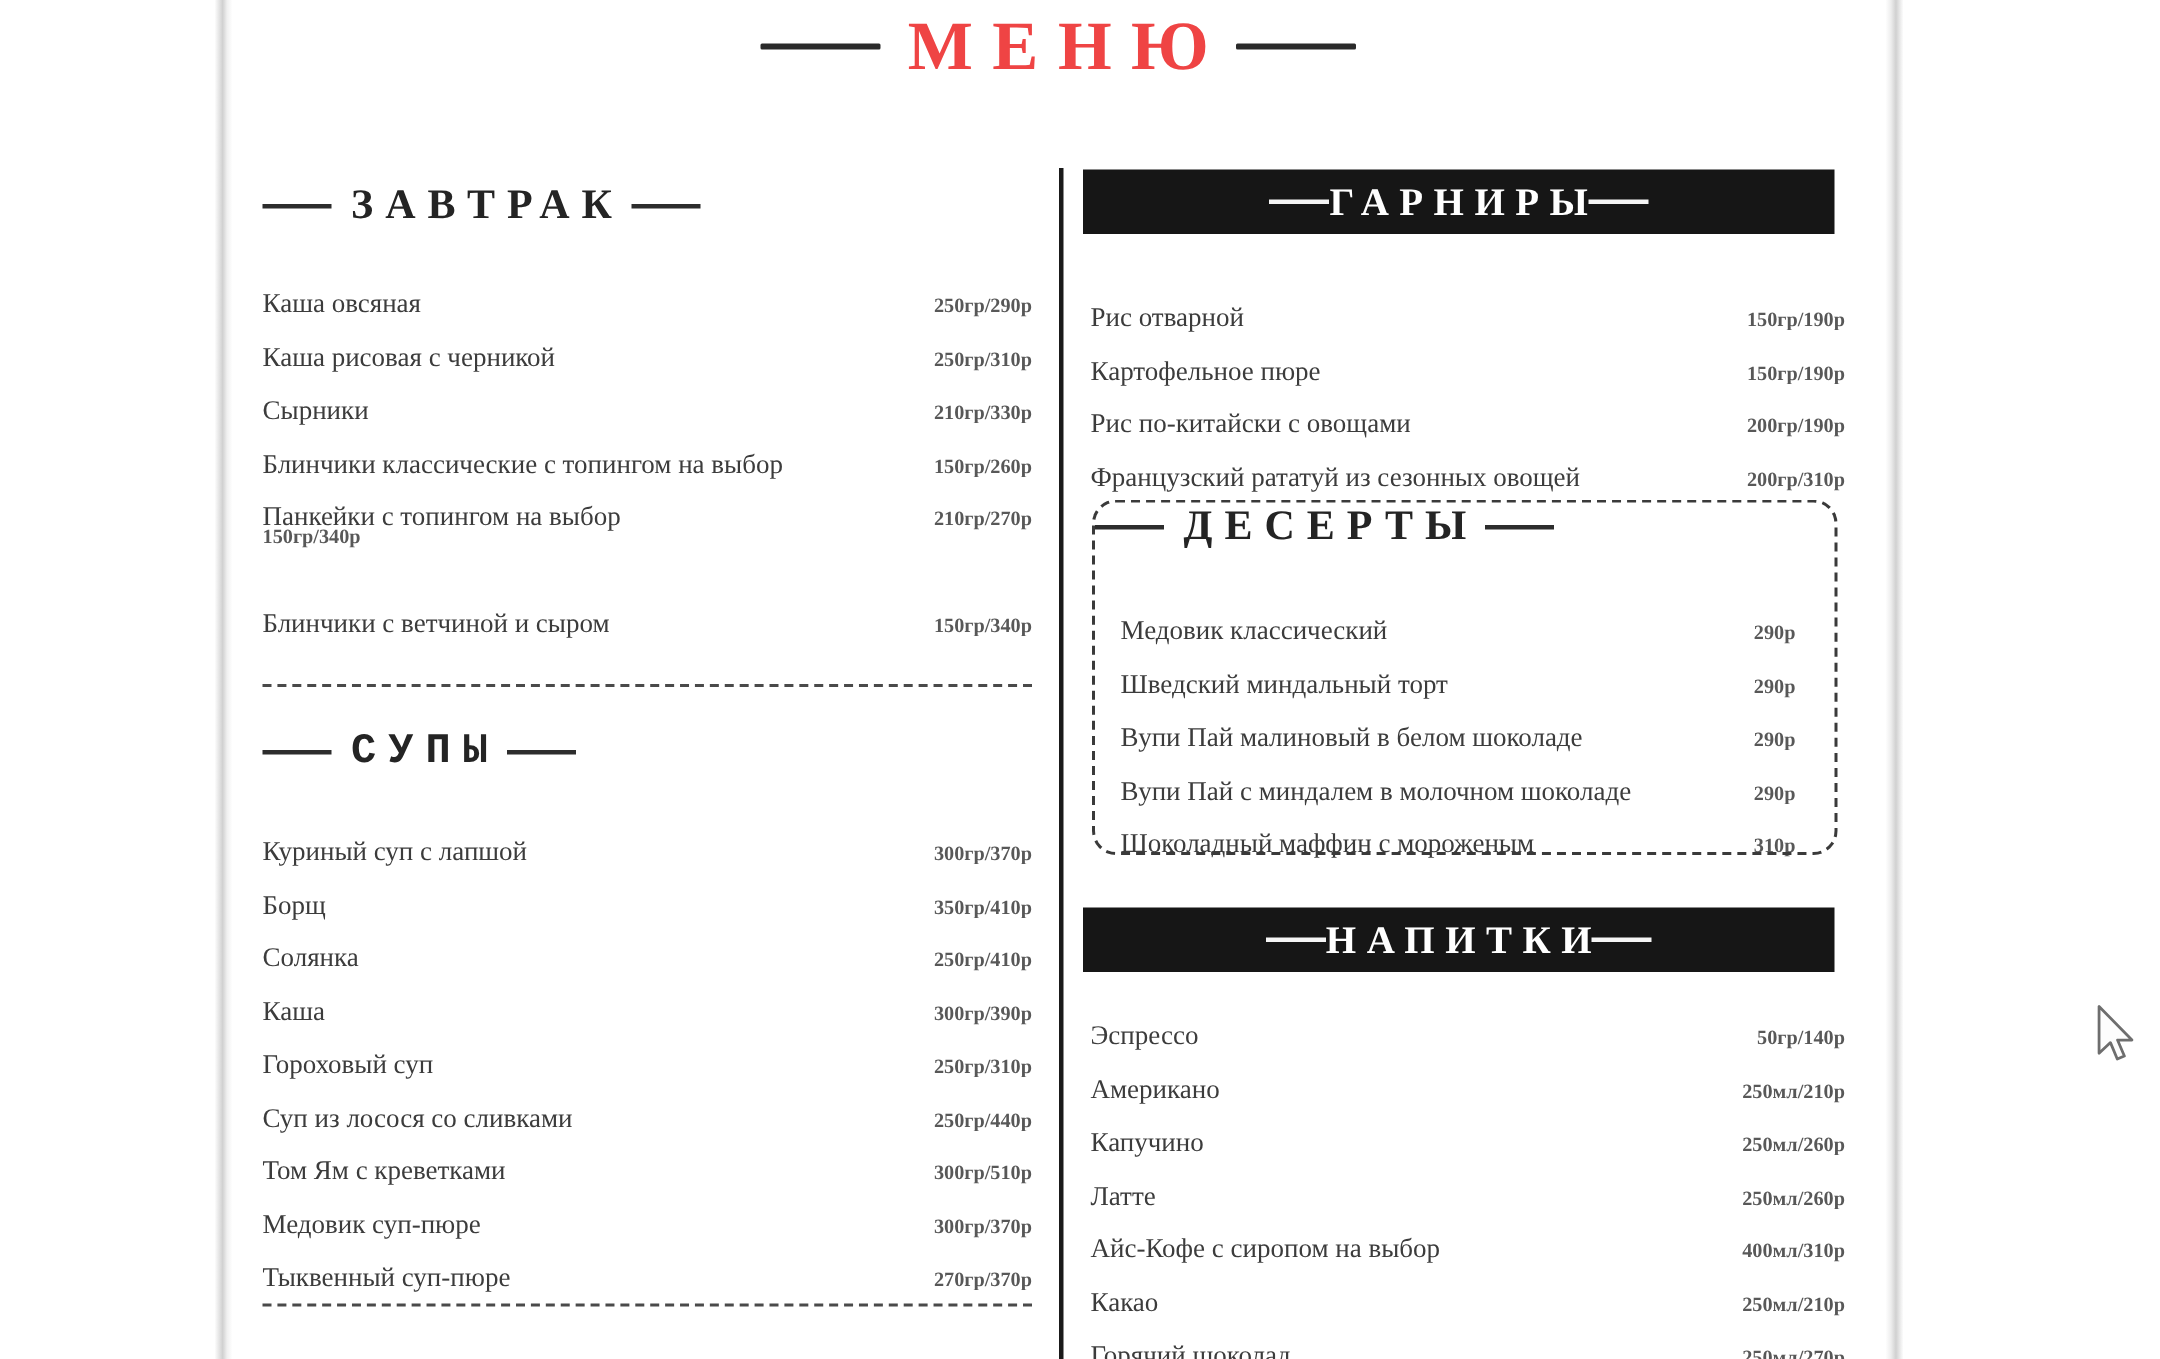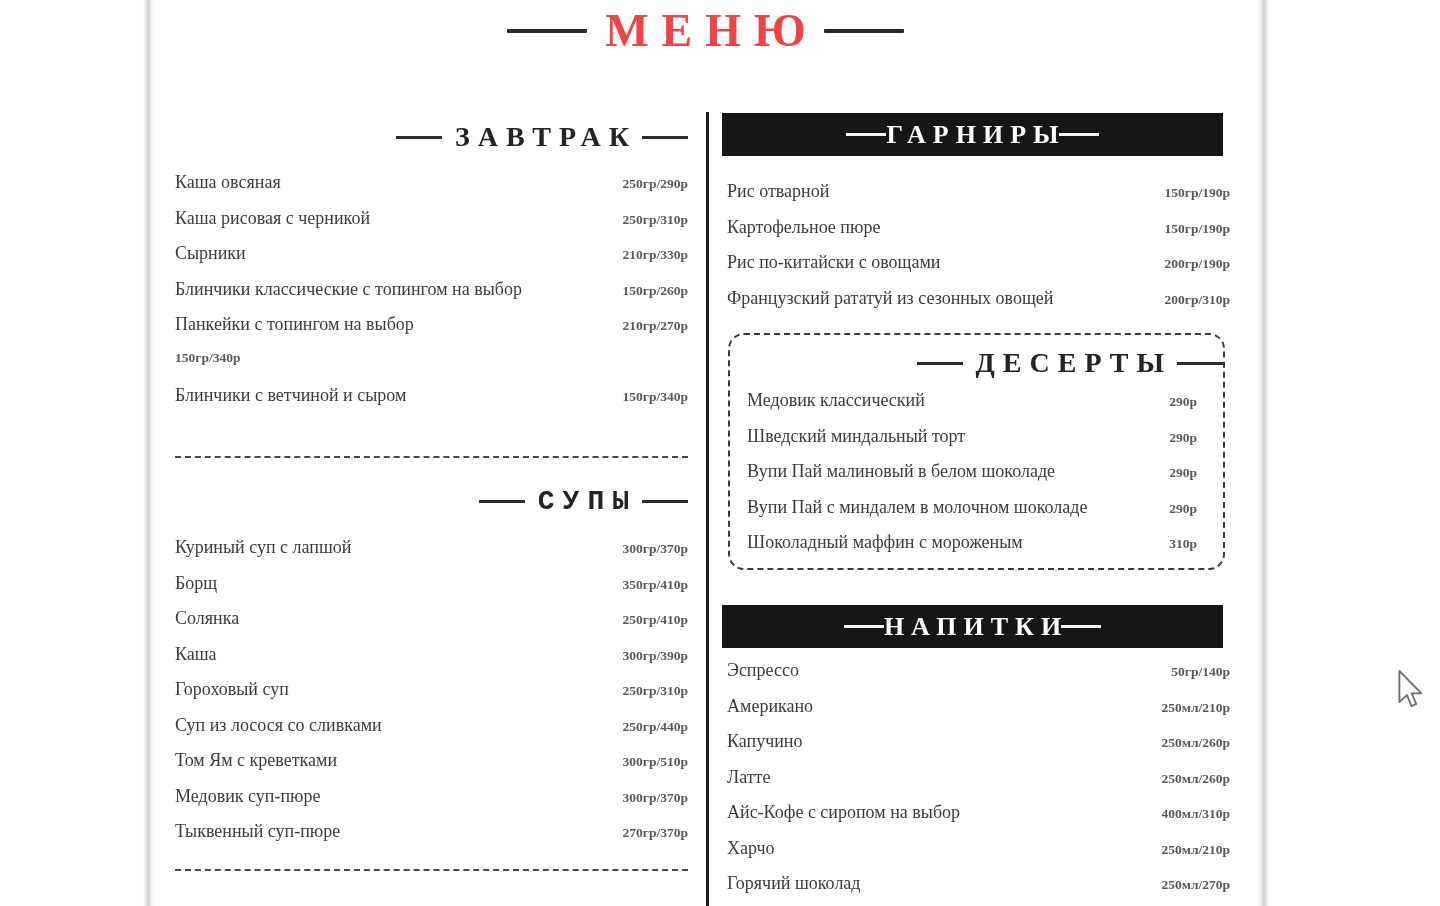--- a/index.html
+++ b/index.html
@@ -13,46 +13,46 @@
   .edge-left{left:143px;background:linear-gradient(to right,rgba(110,110,110,0) 0%,rgba(110,110,110,0.32) 45%,rgba(110,110,110,0.10) 70%,rgba(110,110,110,0) 100%);}
   .edge-right{left:1257px;background:linear-gradient(to right,rgba(110,110,110,0) 0%,rgba(110,110,110,0.12) 30%,rgba(110,110,110,0.32) 58%,rgba(110,110,110,0) 100%);}
 
   
   .title-row{position:absolute;left:146px;width:1119px;top:4px;display:flex;align-items:center;justify-content:center;gap:18px;}
   .title-text{font-size:46px;font-weight:bold;letter-spacing:13px;color:#ef4444;margin-right:-13px;}
   .dash{background:#2a2a2a;border-radius:1px;}
   .title-dash{width:80px;height:4px;}
 
   
-  .sec-h{display:flex;align-items:center;justify-content:flex-end;gap:13px;}
+  .sec-h{display:flex;align-items:center;justify-content:flex-start;gap:13px;}
   .sec-title{font-size:28px;font-weight:bold;letter-spacing:8px;color:#242424;margin-right:-8px;white-space:nowrap;}
   .sec-dash{width:46px;height:3px;background:#2d2d2d;}
 
   .abs{position:absolute;}
 
   
   .list{position:absolute;}
   .row{display:flex;justify-content:space-between;align-items:baseline;height:35.5px;}
-  .nm{font-size:18px;color:#3c3c3c;white-space:nowrap;}
+  .nm{font-size:18px;color:#3c3c3c;white-space:nowrap;margin-top:20px;}
   .pr{font-size:13.5px;color:#3c3c3c;white-space:nowrap;font-weight:bold;opacity:.85;}
 
   .divider{position:absolute;border-top:2px dashed #4a4a4a;width:513px;left:175px;}
 
   .vline{position:absolute;left:706px;top:112px;bottom:0;width:2.5px;background:#1a1a1a;}
 
   
   .banner{position:absolute;left:722px;width:501px;height:43px;background:#161616;
     display:flex;align-items:center;justify-content:center;gap:0;}
   .banner .sec-title{color:#ffffff;font-size:26px;letter-spacing:7px;margin-right:-7px;}
   .banner .sec-dash{background:#f5f5f5;width:40px;height:3px;}
 
   
   .dessert-box{position:absolute;left:728px;top:333px;width:497px;height:237px;
     border:2px dashed #3a3a3a;border-radius:16px;box-sizing:border-box;}
-  .dessert-box .sec-h{margin-top:12px;}
+  .dessert-box .sec-h{margin-top:0;}
   .dessert-box .list{position:absolute;left:17px;right:26px;top:55px;}
 
   .cursor{position:absolute;left:1396px;top:669px;}
 </style>
 </head>
 <body>
 
 <div class="edge edge-left"></div>
 <div class="edge edge-right"></div>
 
@@ -230,21 +230,21 @@
     </div>
     <div class="row">
       <span class="nm">Латте</span>
       <span class="pr">250мл/260р</span>
     </div>
     <div class="row">
       <span class="nm">Айс-Кофе с сиропом на выбор</span>
       <span class="pr">400мл/310р</span>
     </div>
     <div class="row">
-      <span class="nm">Харчо</span>
+      <span class="nm">Какао</span>
       <span class="pr">250мл/210р</span>
     </div>
     <div class="row">
       <span class="nm">Горячий шоколад</span>
       <span class="pr">250мл/270р</span>
     </div>
   </div>
 
 <div class="cursor">
   <svg width="27" height="41" viewBox="0 0 16 24">

